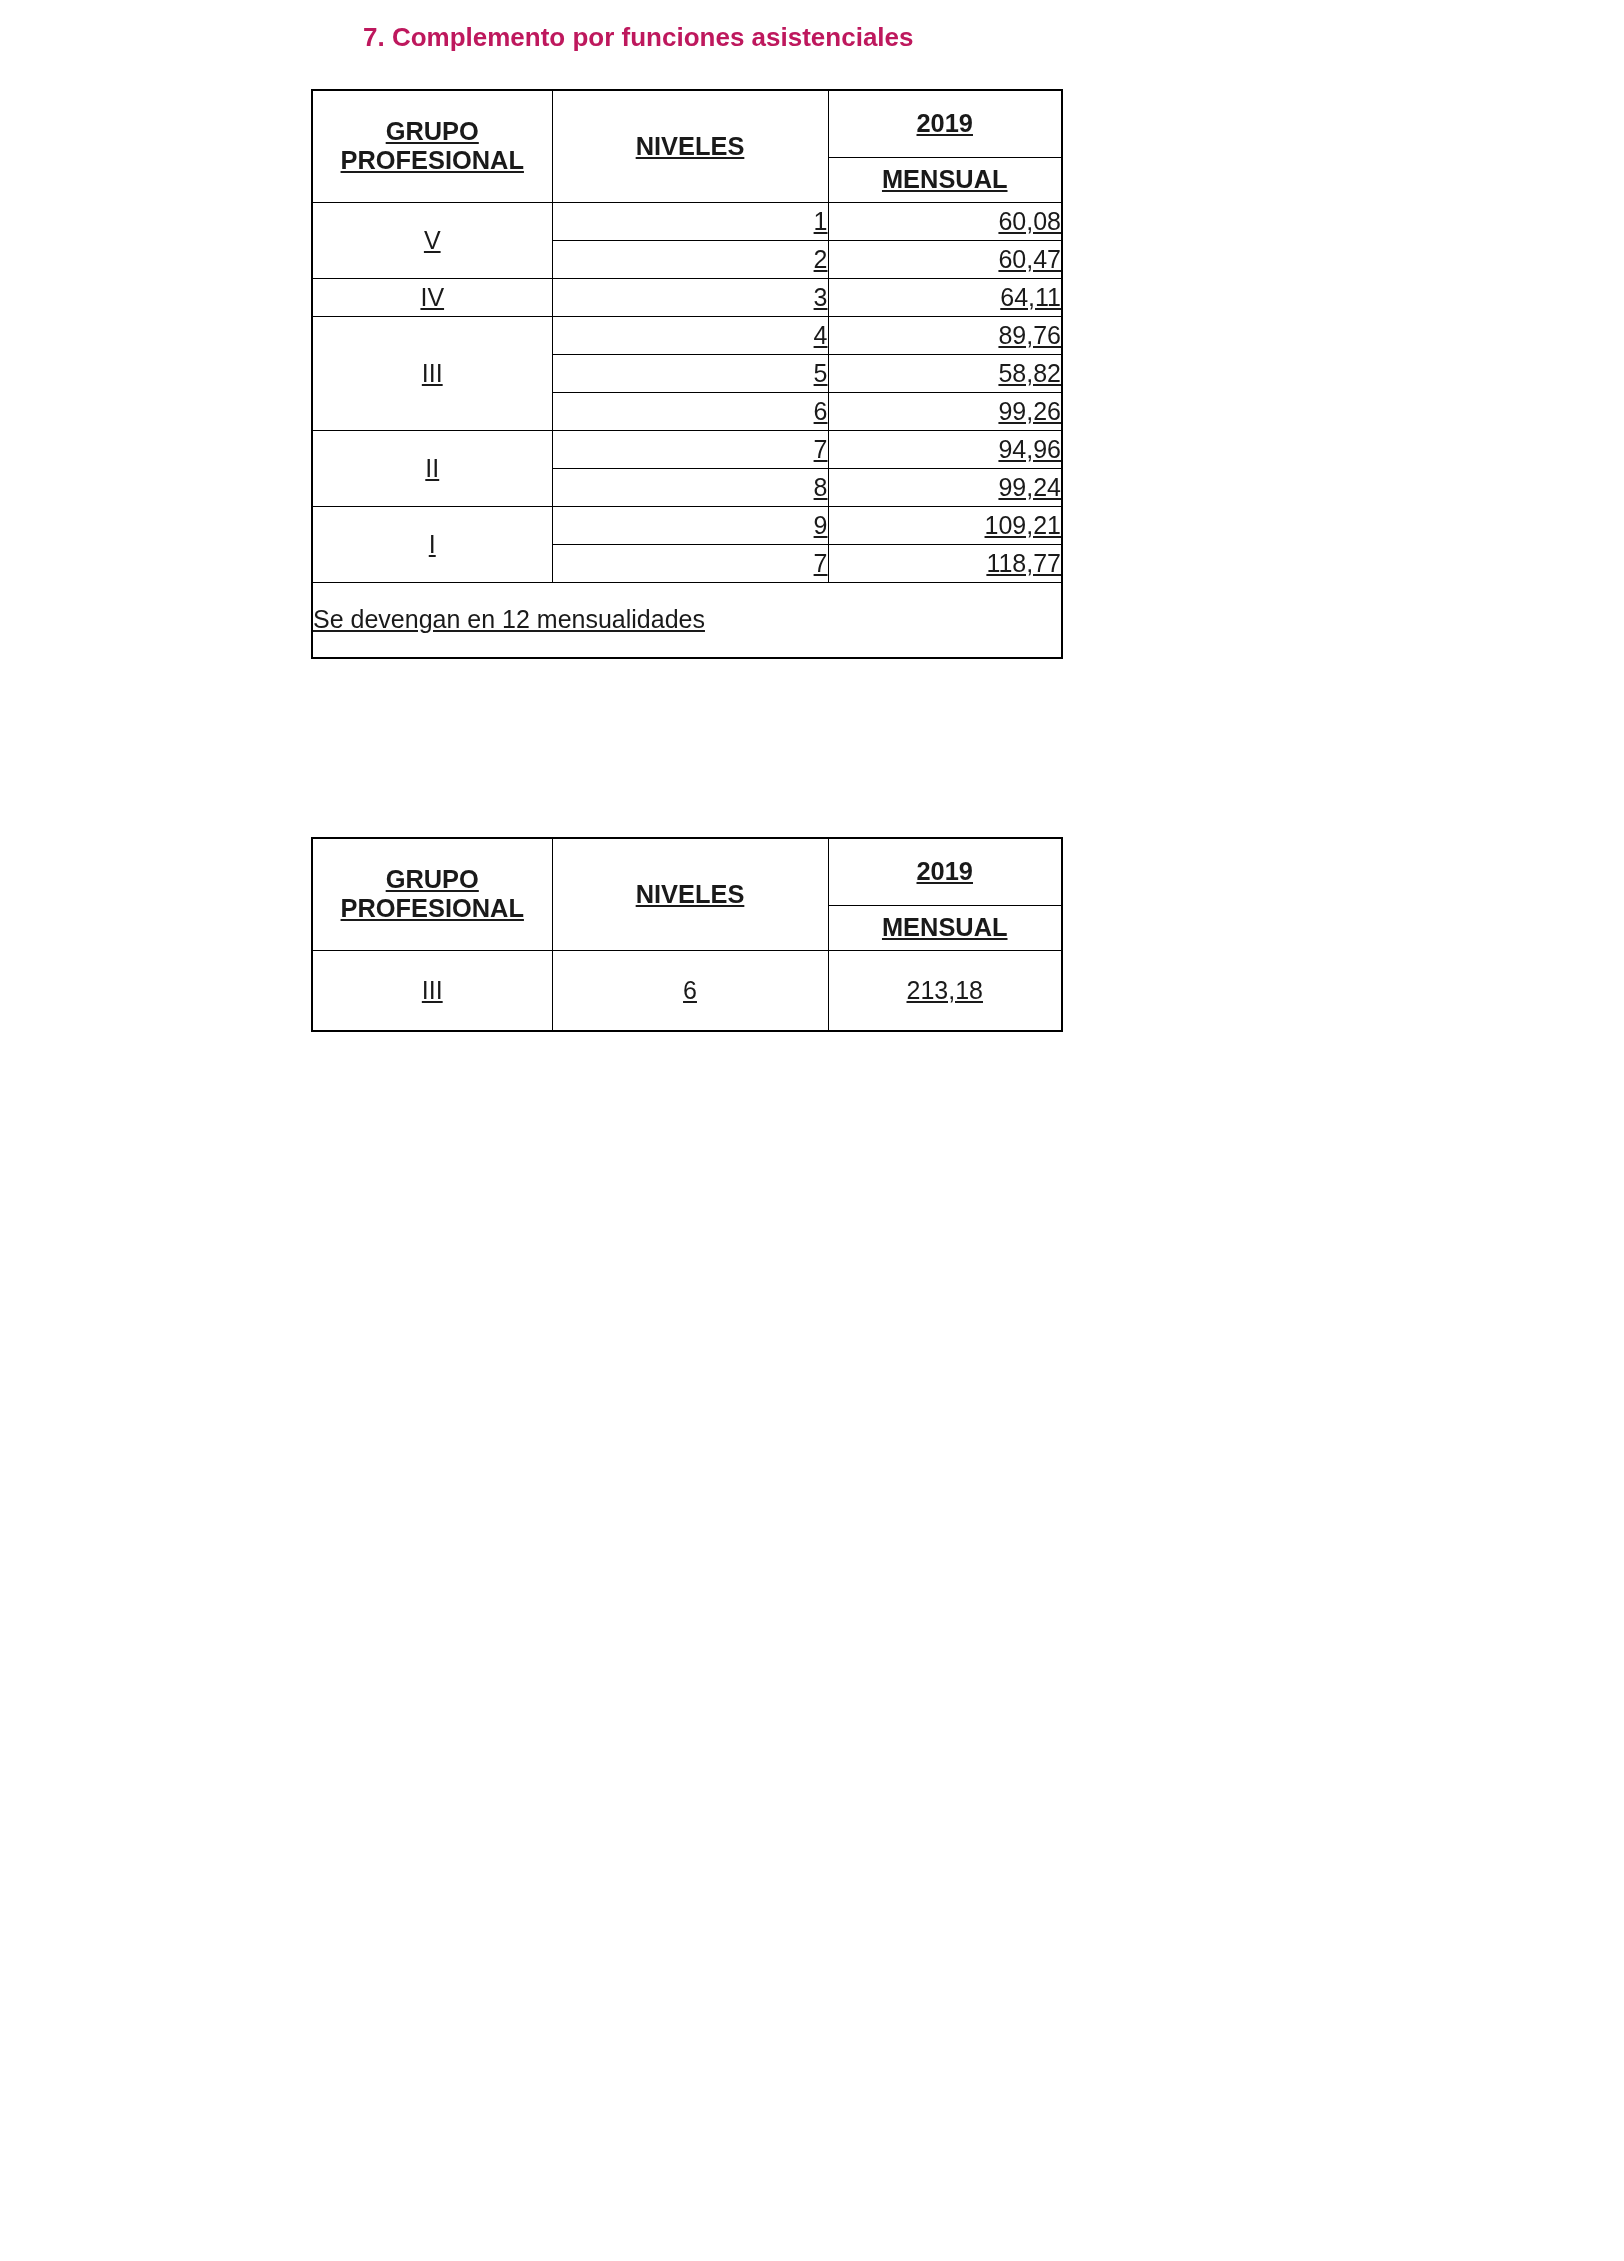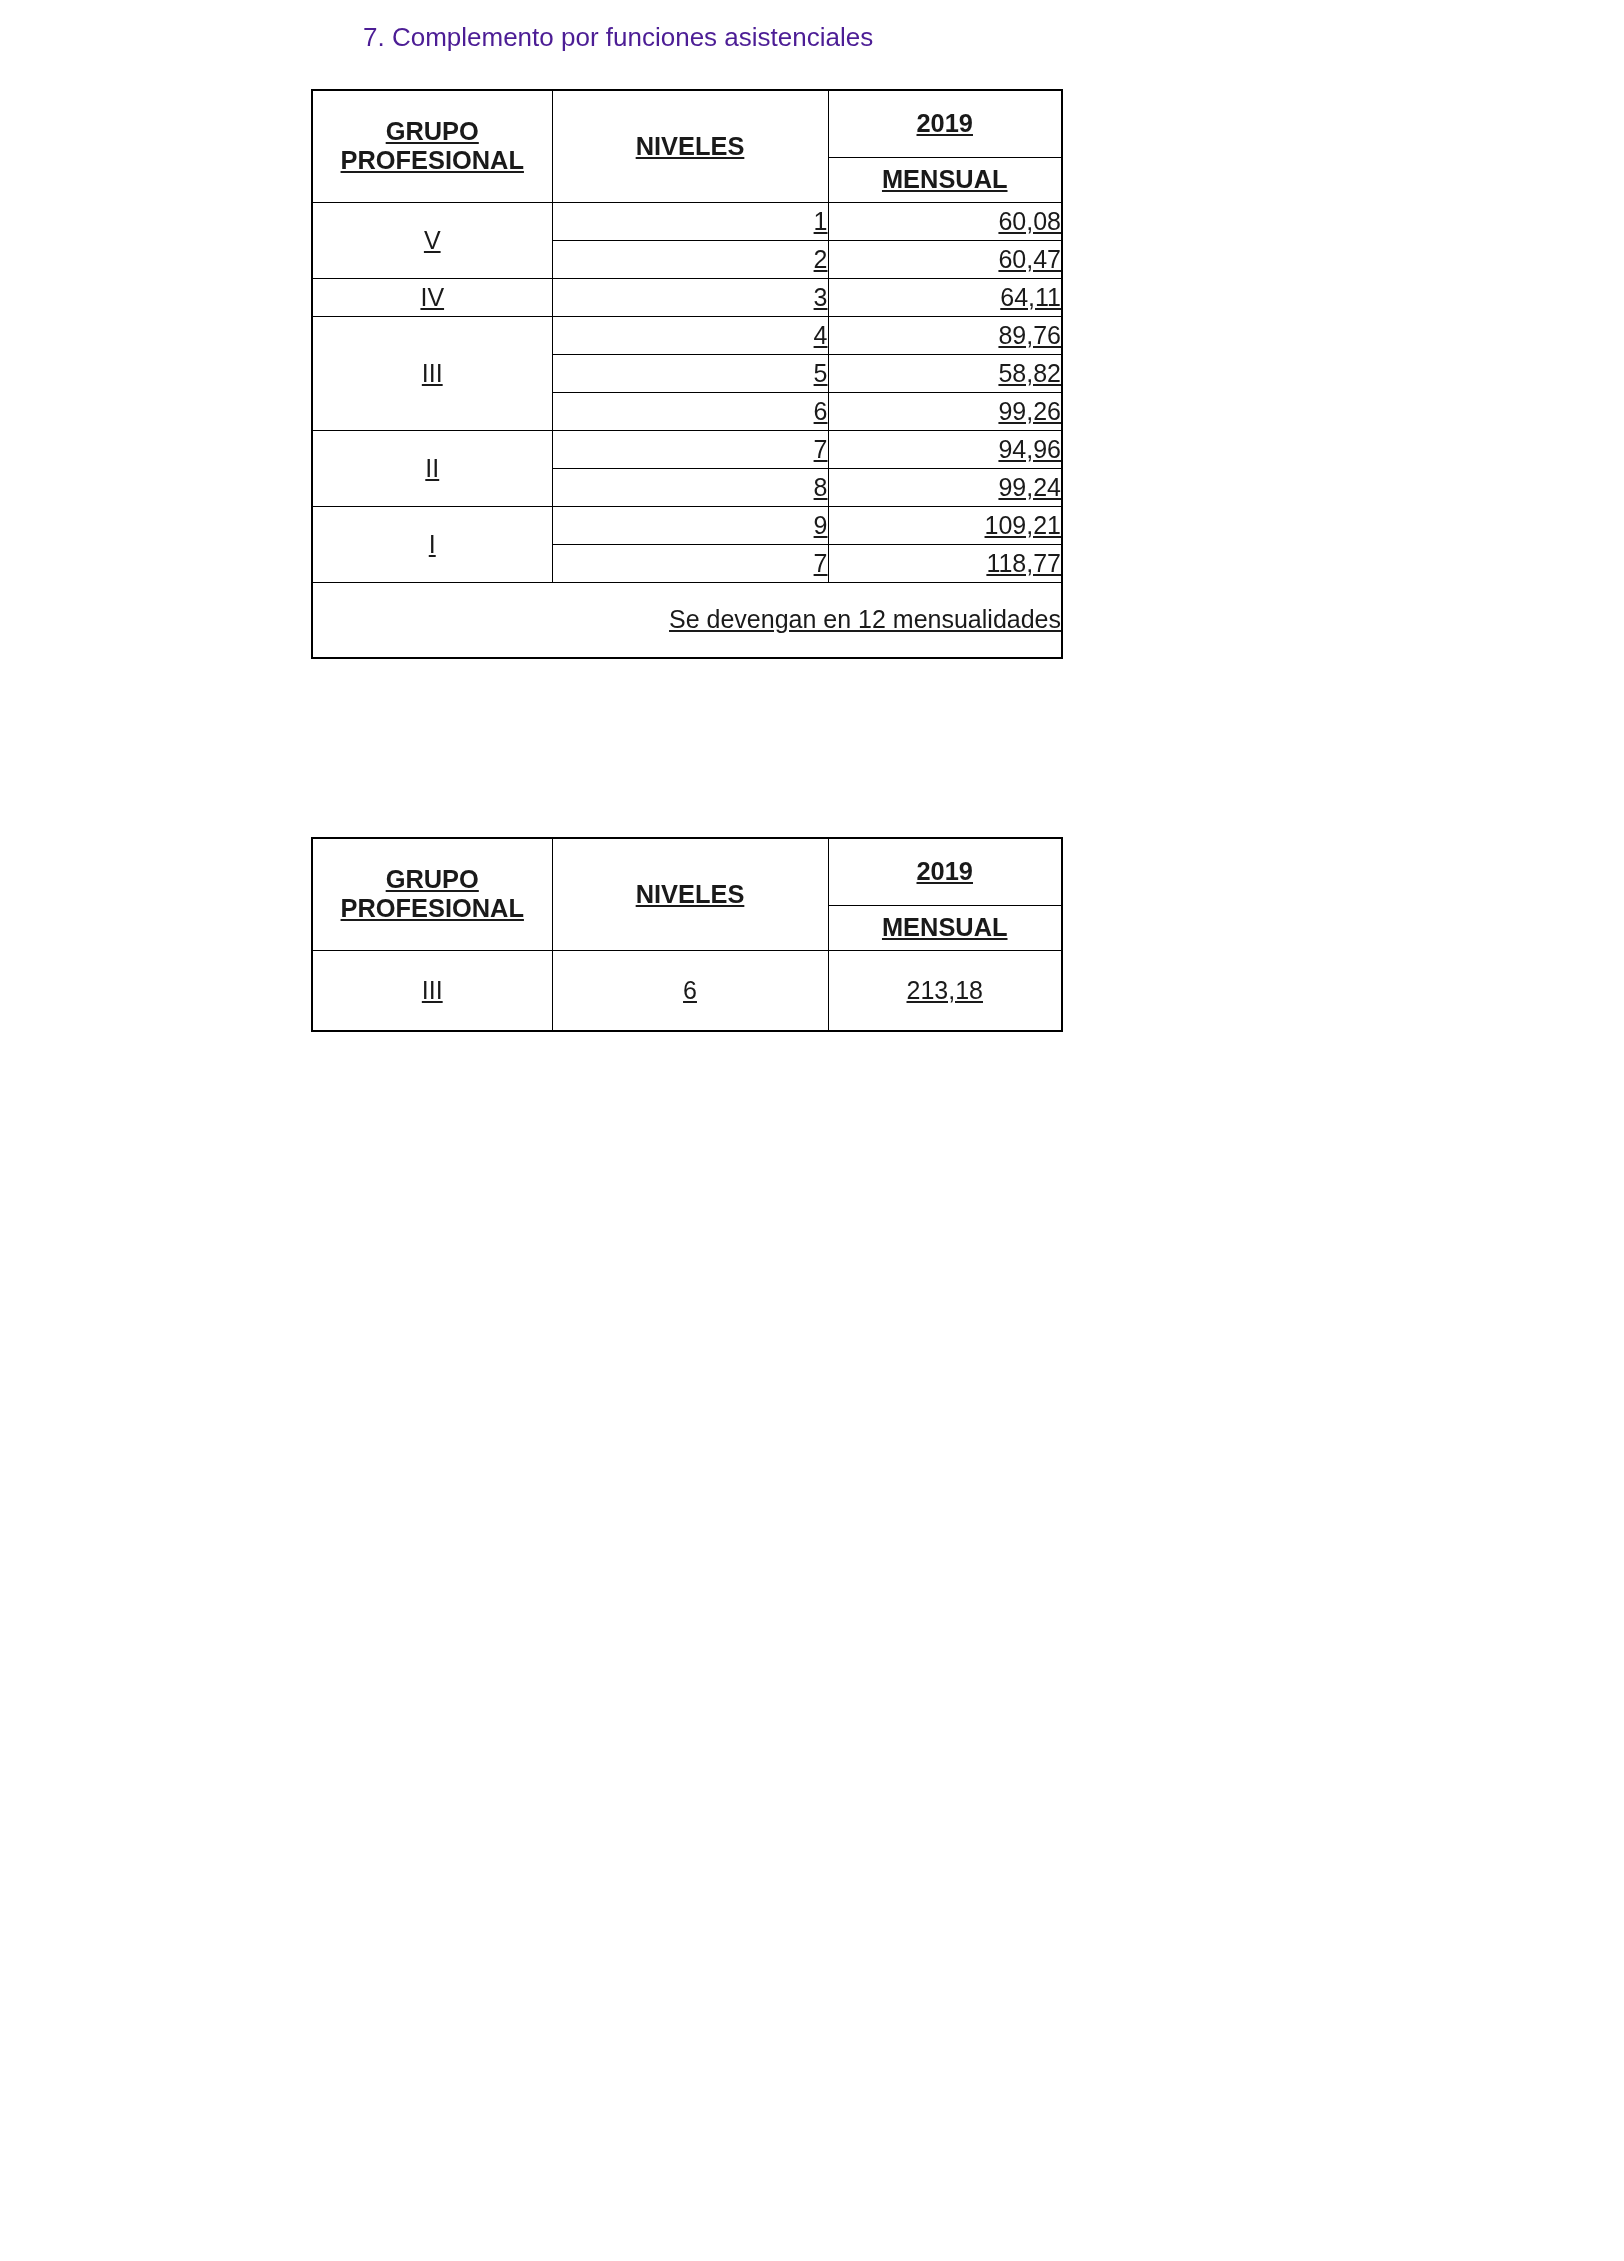--- a/index.html
+++ b/index.html
@@ -8,23 +8,23 @@
     position: relative;
     width: 1625px;
     height: 2261px;
     background: #ffffff;
     font-family: "Liberation Sans", sans-serif;
     color: #1a1a1a;
   }
   .sec-title {
     position: absolute;
     font-size: 26px;
-    font-weight: 400;
+    font-weight: 700;
     white-space: nowrap;
-    color: #4c1d95;
+    color: #be185d;
   }
   #title7 { left: 363px; top: 22px; }
   #title8 { left: 398px; top: 775px; }
 
   table.cmp {
     position: absolute;
     border-collapse: collapse;
     table-layout: fixed;
     width: 750px;
     border: 2.9px solid #000;
@@ -63,21 +63,21 @@
     vertical-align: middle;
     padding-right: 5.8px;
   }
   td.men {
     text-align: right;
     vertical-align: middle;
     padding-right: 7.3px;
   }
   tr.frow { height: 76px; }
   td.foot {
-    text-align: right;
+    text-align: left;
     vertical-align: middle;
     padding-left: 5.8px;
   }
   tr.b8row { height: 81px; }
   td.ctr {
     text-align: center;
     vertical-align: middle;
   }
 </style>
 </head>

